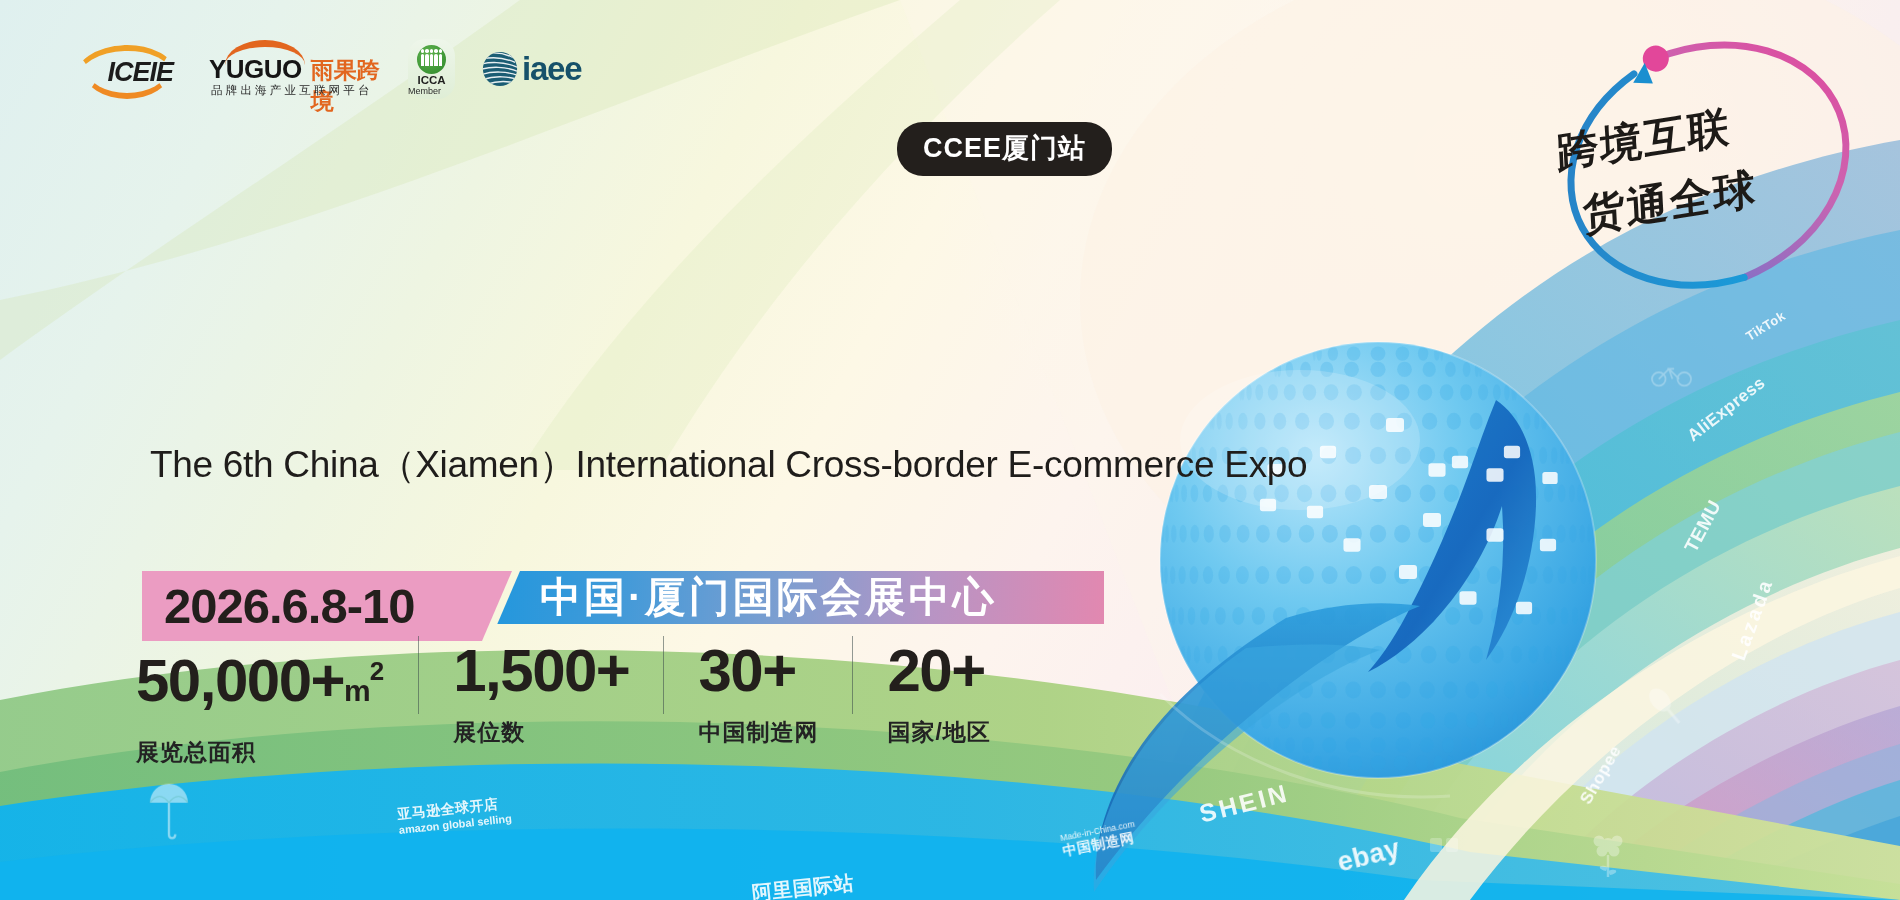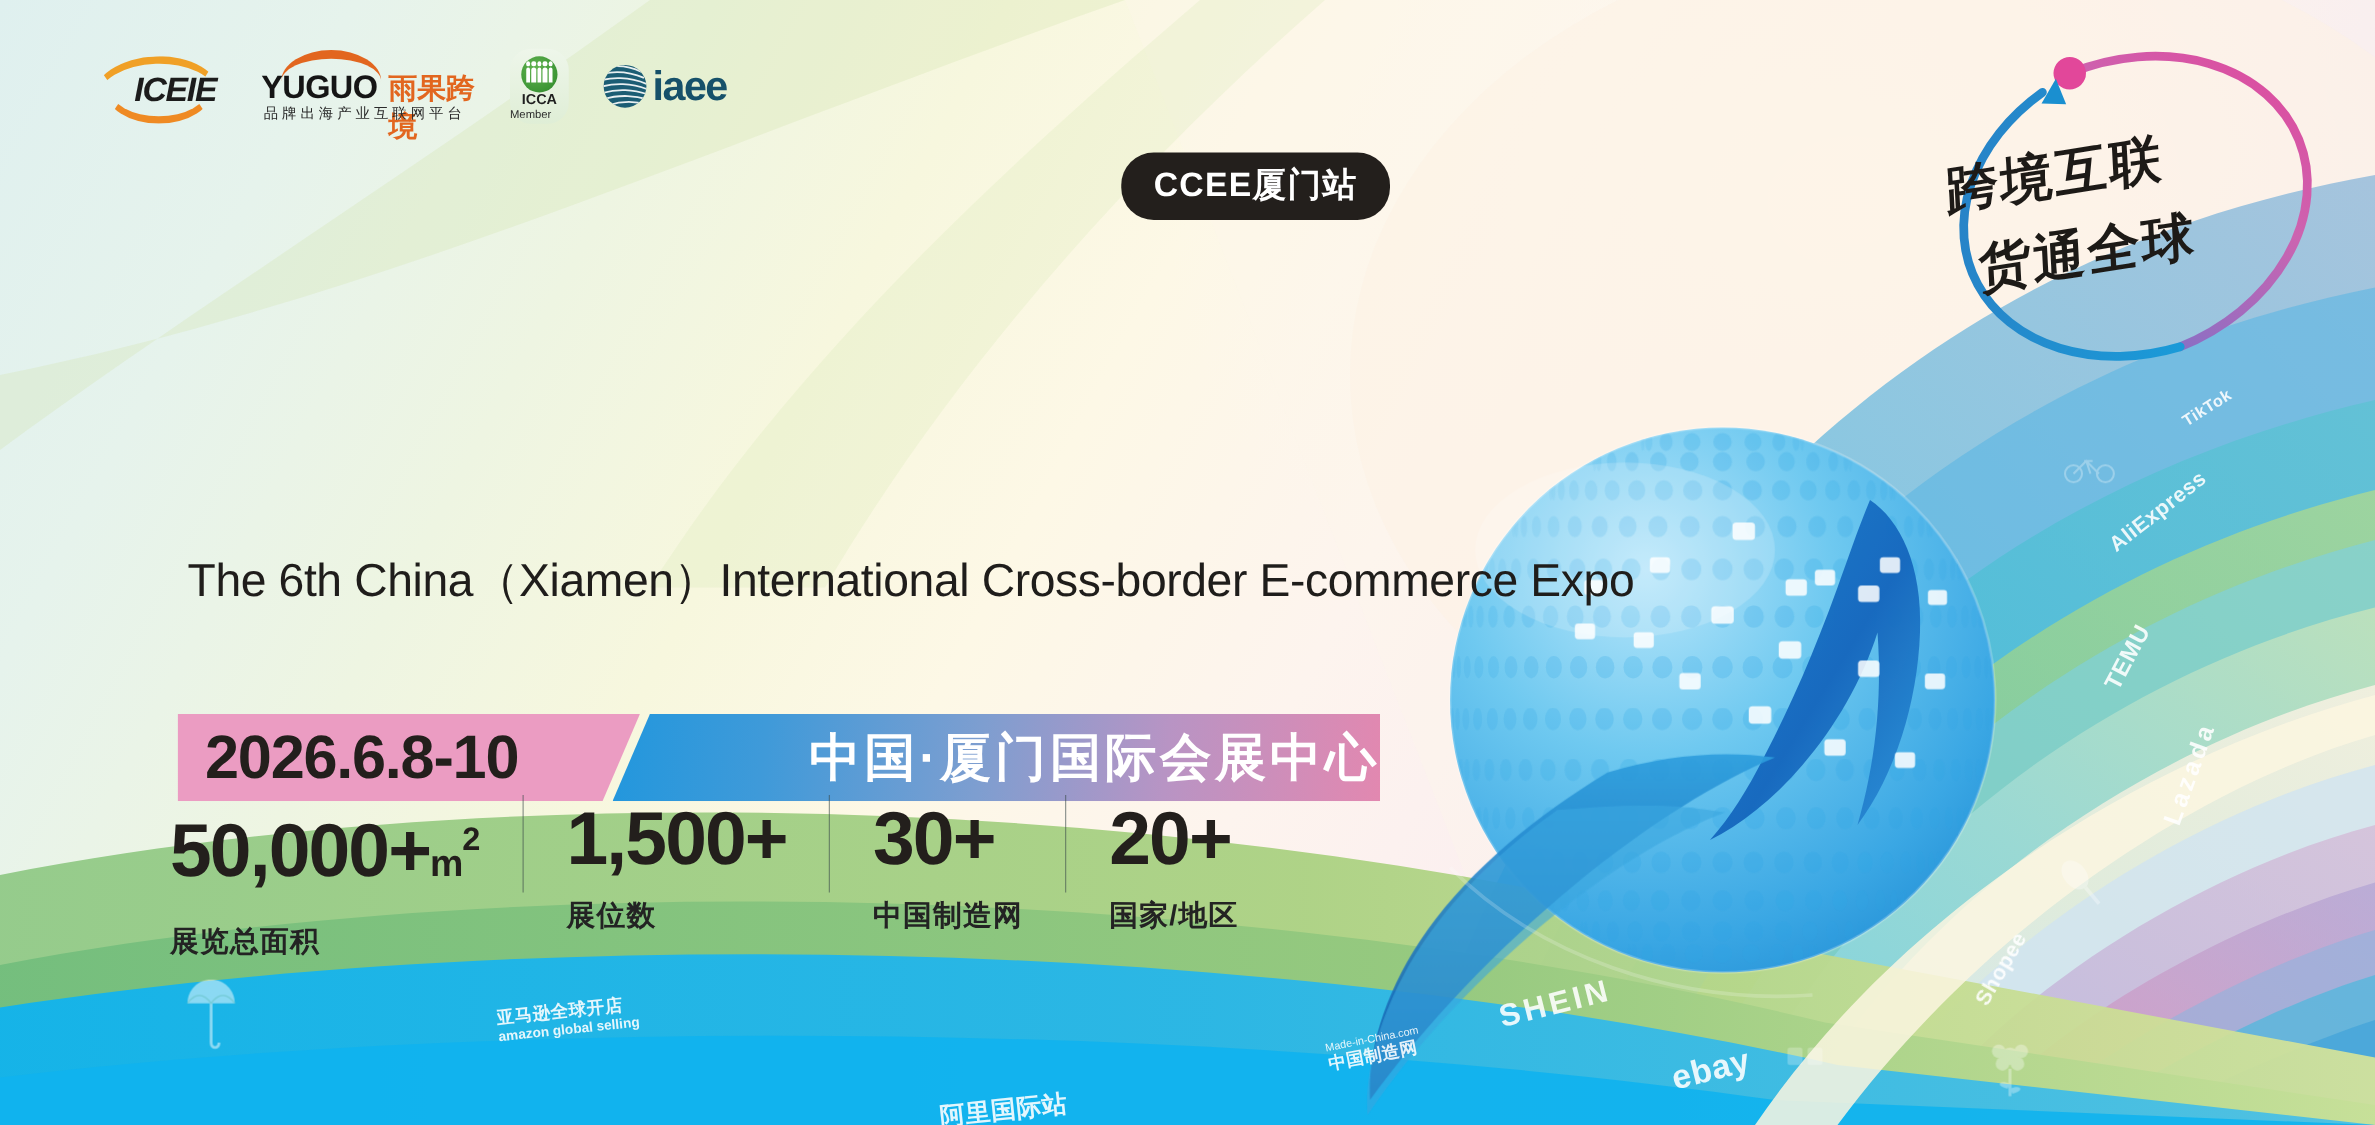--- a/index.html
+++ b/index.html
@@ -111,24 +111,24 @@
     position:absolute;left:0;top:0;width:370px;height:70px;
     background:#eb9cc2;
     clip-path:polygon(0 0,370px 0,340px 70px,0 70px);
     display:flex;align-items:center;
   }
   #info-date span{
     margin-left:22px;font-size:49px;font-weight:bold;color:#231f1c;
     letter-spacing:-1px;font-family:"Liberation Sans",sans-serif;
   }
   #info-venue{
-    position:absolute;left:348px;top:0;width:614px;height:70px;
+    position:absolute;left:348px;top:0;width:614px;height:53px;
     background:linear-gradient(95deg,#2297dd 0%,#3f9ad9 20%,#7e9ed0 48%,#b894c4 72%,#e288b0 100%);
     clip-path:polygon(30px 0,614px 0,614px 70px,0 70px);
-    display:flex;align-items:center;justify-content:flex-end;
+    display:flex;align-items:center;
   }
   #info-venue span{
     margin-left:50px;font-size:41px;font-weight:bold;color:#ffffff;letter-spacing:3px;
   }
 
   
   #stats{position:absolute;left:136px;top:630px;display:flex;align-items:flex-start;z-index:40;}
   .stat{position:relative;padding-right:0;}
   .stat-num{
     font-size:60px;font-weight:bold;color:#231f1c;line-height:82px;letter-spacing:-1.5px;

